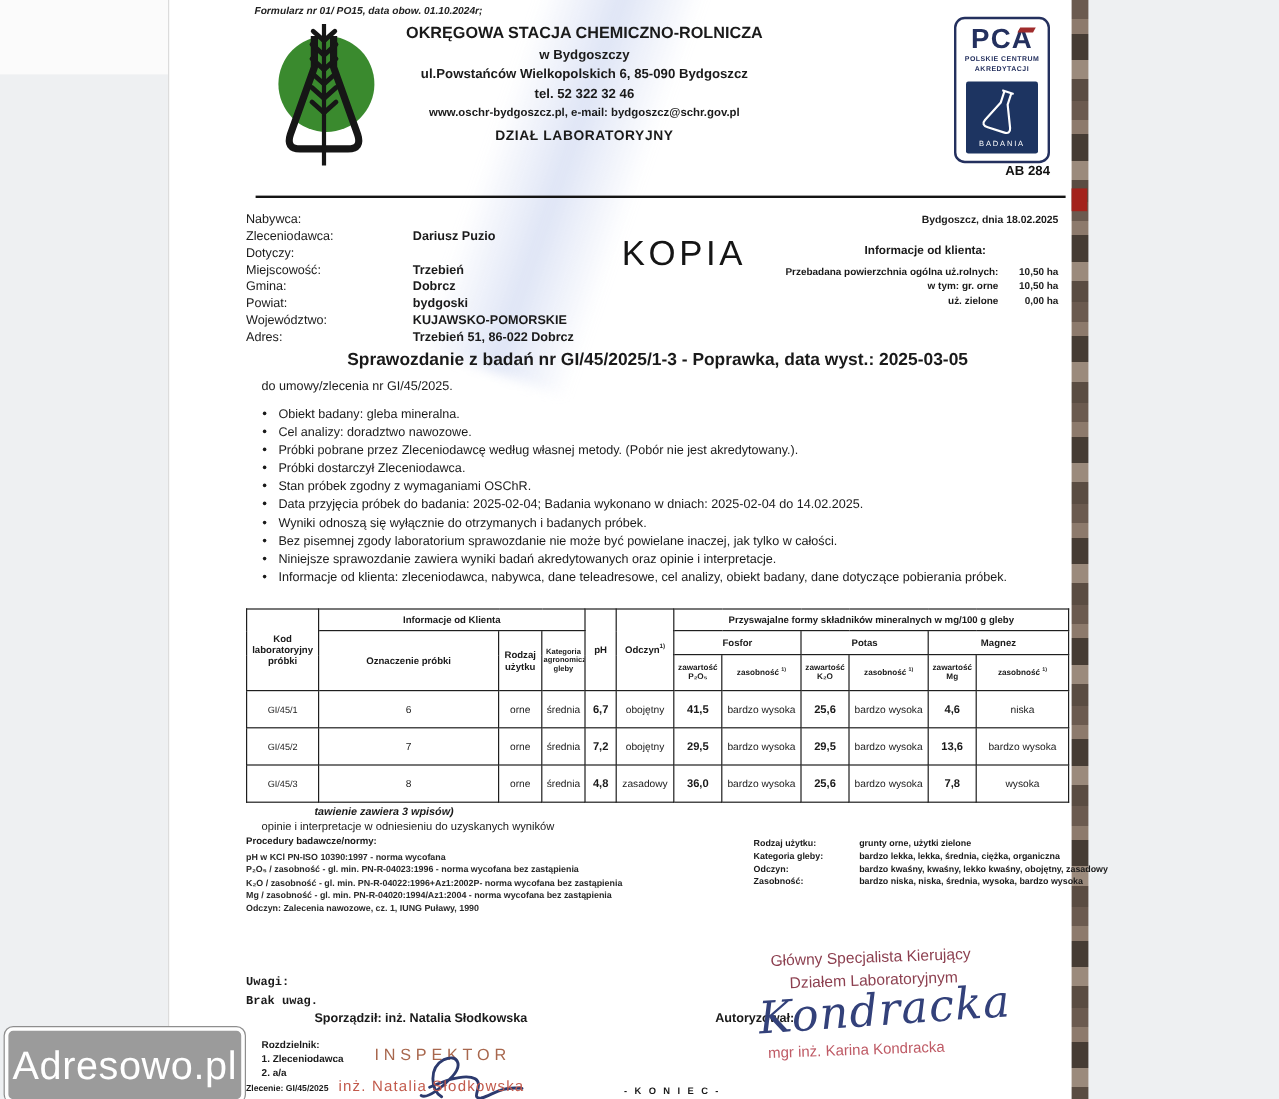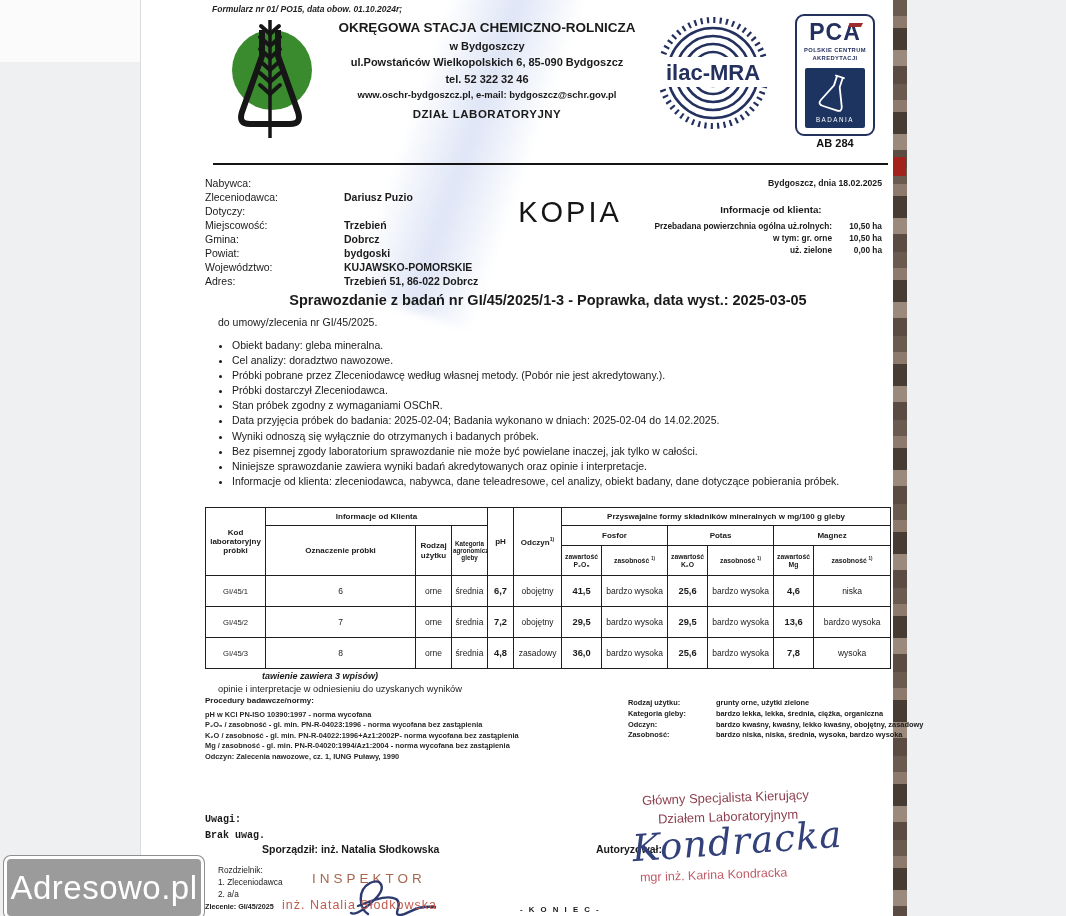--- a/index.html
+++ b/index.html
@@ -24,21 +24,21 @@
   .org .l5{font-size:9.5px;font-weight:bold;margin-top:5px;}
   .org .l6{font-size:11.5px;font-weight:bold;margin-top:7px;letter-spacing:.5px;}
   .ilac{left:652px;top:16px;}
   .pca-box{left:795px;top:14px;width:76px;height:118px;border:2px solid #24305e;border-radius:9px;
            background:#fff;text-align:center;}
   .pca-abbr{font-size:23px;font-weight:bold;color:#24305e;line-height:1;margin-top:5px;letter-spacing:1px;position:relative;}
   .pca-red{position:absolute;right:11px;top:2px;width:13px;height:4px;background:#a02c2c;transform:skewX(-30deg);}
   .pca-name{font-size:5.8px;font-weight:bold;color:#24305e;line-height:1.35;margin-top:3px;letter-spacing:.4px;}
   .pca-badge{width:60px;height:60px;background:#1d3461;margin:5px auto 0;border-radius:2px;color:#fff;}
   .pca-badge .bdg{font-size:6.3px;letter-spacing:1.5px;margin-top:-2px;}
-  .pca-ab{left:795px;top:137px;width:80px;text-align:center;font-size:11px;font-weight:bold;color:#111;}
+  .pca-ab{left:795px;top:137px;width:80px;text-align:right;font-size:11px;font-weight:bold;color:#111;}
   .sep{left:213px;top:163px;width:675px;height:2px;background:#141414;}
   
   .client{left:205px;top:176px;font-size:10.5px;line-height:14px;}
   .crow{display:flex;}
   .clab{width:132px;}
   .cval{margin-left:7px;font-weight:bold;white-space:nowrap;}
   .kopia{left:480px;top:196px;width:180px;text-align:center;font-size:29px;letter-spacing:3px;color:#151515;}
   
   .citydate{left:660px;top:178px;width:222px;text-align:right;font-size:8.7px;font-weight:bold;}
   .cinfo-title{left:660px;top:204px;width:222px;text-align:center;font-size:9.8px;font-weight:bold;}
@@ -71,21 +71,21 @@
   .proc .pt{font-size:8px;font-weight:bold;margin-bottom:3px;}
   .proc .pl{font-size:7.4px;font-weight:bold;color:#2a2a2a;}
   .legend{left:628px;top:698px;font-size:7.4px;font-weight:bold;line-height:10.8px;}
   .lrow{display:flex;}
   .llab{width:88px;}
   .lval{white-space:nowrap;}
   
   .uwagi{left:205px;top:812px;font-size:10px;font-weight:bold;line-height:16px;font-family:Liberation Mono, monospace;}
   .prepared{left:262px;top:843px;font-size:10.5px;font-weight:bold;}
   .authorized{left:596px;top:843px;font-size:10.5px;font-weight:bold;}
-  .rozdz{left:218px;top:864px;font-size:8.3px;font-weight:normal;line-height:12px;}
+  .rozdz{left:218px;top:864px;font-size:8.3px;font-weight:bold;line-height:12px;}
   .zlec{left:205px;top:902px;font-size:7.2px;font-weight:bold;}
   .inspektor{left:312px;top:871px;font-size:13.5px;letter-spacing:4px;color:#a8674d;}
   .scribble{left:330px;top:878px;}
   .insp-name{left:282px;top:898px;font-size:12.5px;color:#c25a4c;letter-spacing:1px;}
   .koniec{left:520px;top:905px;font-size:7.8px;font-weight:bold;letter-spacing:2px;}
   .role1{left:642px;top:790px;font-size:13px;color:#8c3f4f;transform:rotate(-2deg);}
   .role2{left:658px;top:809px;font-size:13px;color:#8c3f4f;transform:rotate(-2deg);}
   .ksig{left:632px;top:820px;font-size:37px;font-family:"DejaVu Serif",serif;font-style:italic;
         color:#33417a;transform:rotate(-4deg);letter-spacing:1px;}
   .kname{left:640px;top:868px;font-size:12.5px;color:#bf5b66;transform:rotate(-2deg);}
@@ -130,34 +130,20 @@
 
   <div class="abs org">
     <div class="l1">OKRĘGOWA STACJA CHEMICZNO-ROLNICZA</div>
     <div class="l2">w Bydgoszczy</div>
     <div class="l3">ul.Powstańców Wielkopolskich  6, 85-090 Bydgoszcz</div>
     <div class="l4">tel. 52 322 32 46</div>
     <div class="l5">www.oschr-bydgoszcz.pl, e-mail: bydgoszcz@schr.gov.pl</div>
     <div class="l6">DZIAŁ LABORATORYJNY</div>
   </div>
 
-  <div class="abs ilac">
-    <svg width="122" height="114" viewBox="0 0 122 114">
-      <g fill="none" stroke="#24305e">
-        <circle cx="61" cy="57" r="53" stroke-width="6" stroke-dasharray="2.2 4.2"></circle>
-        <circle cx="61" cy="57" r="45" stroke-width="2.6"></circle>
-        <circle cx="61" cy="57" r="37" stroke-width="2.6"></circle>
-        <circle cx="61" cy="57" r="29" stroke-width="2.6"></circle>
-        <circle cx="61" cy="57" r="21" stroke-width="2.6"></circle>
-        <circle cx="61" cy="57" r="13" stroke-width="2.6"></circle>
-      </g>
-      <rect x="4" y="41" width="114" height="30" fill="#ffffff"></rect>
-      <text x="61" y="64" text-anchor="middle" font-family="Liberation Sans, sans-serif" font-size="22" font-weight="bold" fill="#24305e">ilac-MRA</text>
-    </svg>
-  </div>
 
   <div class="abs pca-box">
     <div class="pca-abbr"><span>PCA</span><span class="pca-red"></span></div>
     <div class="pca-name">
       <span>POLSKIE CENTRUM</span><br><span>AKREDYTACJI</span>
     </div>
     <div class="pca-badge">
       <svg width="60" height="46" viewBox="0 0 60 46">
         <g transform="rotate(18 30 24)">
           <path d="M27 8 V18 L19 36 Q17 41 23 41 H37 Q43 41 41 36 L33 18 V8" fill="none" stroke="#ffffff" stroke-width="1.8" stroke-linejoin="round"></path>

